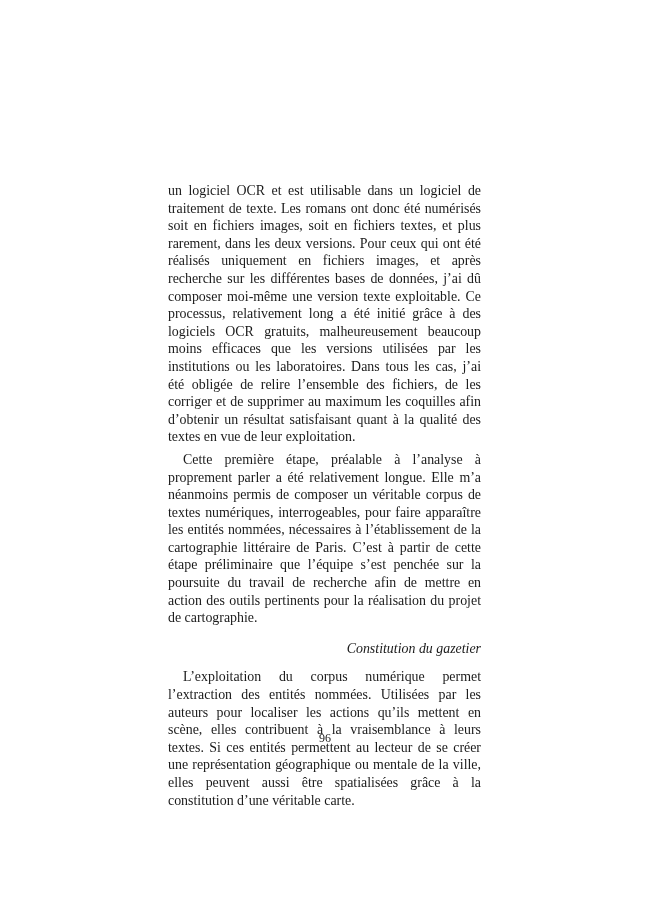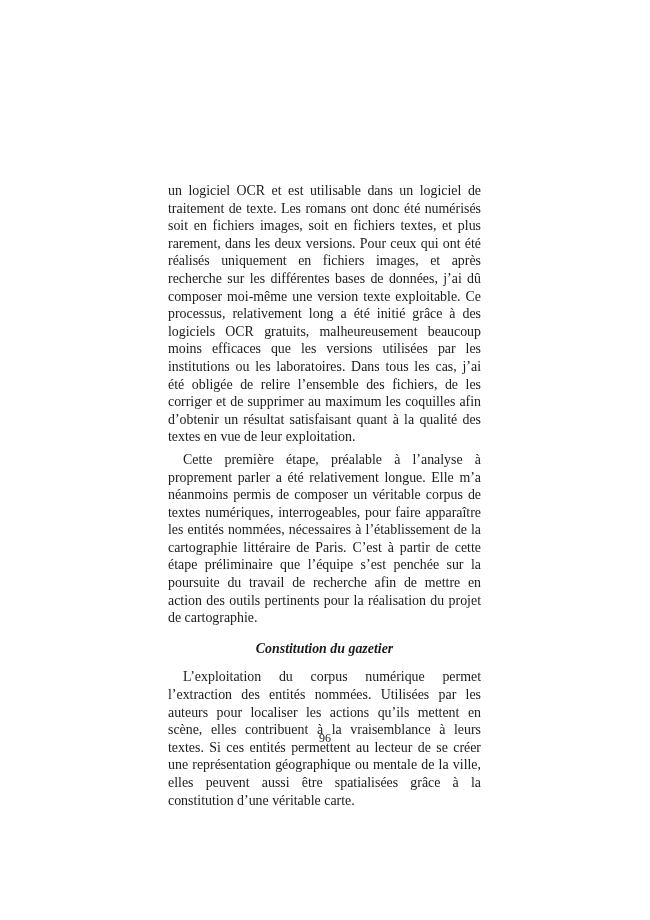--- a/index.html
+++ b/index.html
@@ -38,24 +38,23 @@
     .para-first {
       text-indent: 0;
     }
     .para-indent {
       text-indent: 15px;
       margin-top: 5px !important;
       font-family: Liberation Serif, serif;
     }
     .section-heading {
       font-style: italic;
-      text-align: center;
+      text-align: right;
       margin: 13px 0 11px 0 !important;
       text-indent: 0;
-      font-weight: bold;
     }
     .page-number {
       position: absolute;
       left: 0;
       width: 650px;
       top: 729px;
       text-align: center;
       font-size: 12px;
       line-height: 18px;
     }

